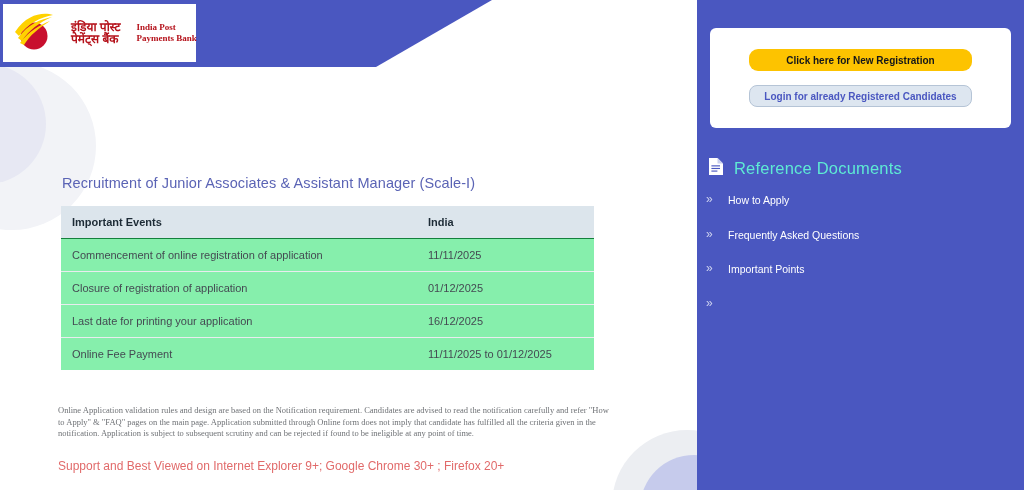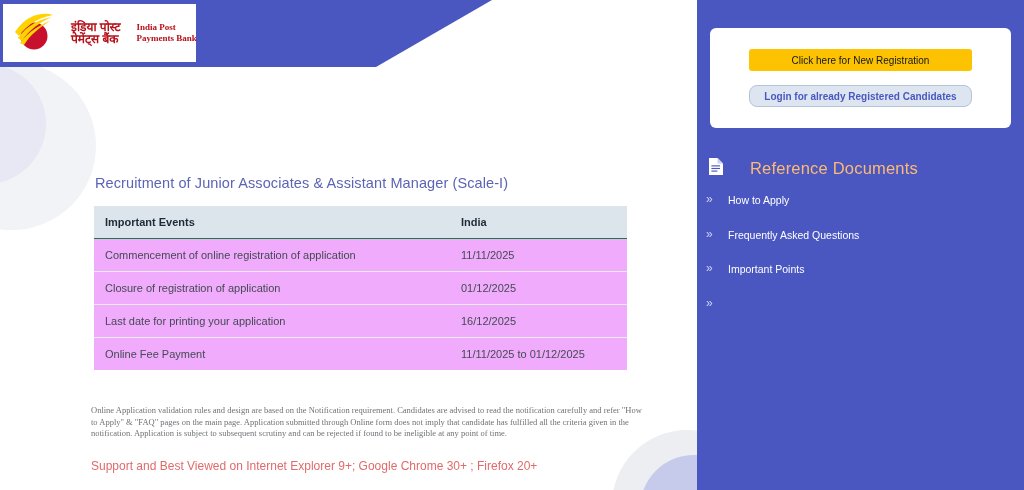--- a/index.html
+++ b/index.html
@@ -51,34 +51,34 @@
     background: #c9a3a3;
     margin: 0 9px 0 7px;
   }
   .logo-text-block { display: flex; flex-direction: column; justify-content: center; }
   .logo-hi { color: #b5121b; font-size: 12px; line-height: 12px; font-weight: 700; white-space: nowrap; }
   .logo-en { color: #b5121b; font-size: 9px; line-height: 11.5px; font-weight: 700; white-space: nowrap; font-family: "Liberation Serif", serif; }
 
   
   #left-col {
     position: absolute; left: 0; top: 67px;
-    width: 697px; height: 423px; margin-left: 33px;
+    width: 697px; height: 423px;
   }
   #page-title {
     position: absolute; left: 62px; top: 108px;
     font-size: 14.5px; color: #5b64b5; font-weight: 400;
     letter-spacing: .1px; white-space: nowrap;
   }
 
   
   #events-table {
     position: absolute; left: 61px; top: 139px;
     width: 533px;
     border-collapse: collapse;
-    background: #f0abfc;
+    background: #86efac;
     font-size: 11px;
   }
   #events-table thead th {
     background: #dce5ec;
     color: #1d2b36;
     font-weight: 700;
     font-size: 11px;
     text-align: left;
     padding: 10px 0 10px 11px;
     height: 30px;
@@ -119,40 +119,40 @@
     width: 301px; height: 100px;
     background: #ffffff;
     border-radius: 6px;
     display: flex; flex-direction: column;
     align-items: center; justify-content: center;
     gap: 14px;
   }
   #btn-new-registration {
     width: 223px; height: 22px;
     background: #fdc300;
-    border: none; border-radius: 3px;
-    color: #13161a; font-size: 10px; font-weight: 400;
+    border: none; border-radius: 9px;
+    color: #13161a; font-size: 10px; font-weight: 700;
     font-family: "Liberation Sans", sans-serif;
     cursor: pointer;
   }
   #btn-login-registered {
     width: 223px; height: 22px;
     background: #dde6f0;
     border: 1px solid #b5c4d6; border-radius: 8px;
     color: #4a57c0; font-size: 10px; font-weight: 700;
     font-family: "Liberation Sans", sans-serif;
     cursor: pointer;
   }
 
   #ref-docs-header {
     position: absolute; left: 11px; top: 157px;
     display: flex; align-items: center; gap: 10px;
   }
   #ref-docs-title {
-    color: #fdba74; font-size: 16.5px; font-weight: 400; letter-spacing: .2px; margin-left: 16px;
+    color: #5eead4; font-size: 16.5px; font-weight: 400; letter-spacing: .2px;
   }
   .ref-link {
     position: absolute; left: 9px;
     display: flex; align-items: flex-start; gap: 10px;
     color: #ffffff; font-size: 10.5px; line-height: 14px;
     text-decoration: none; cursor: pointer;
     width: 300px;
   }
   .ref-chev {
     color: #cdd2ef; font-size: 12px; line-height: 13px;

